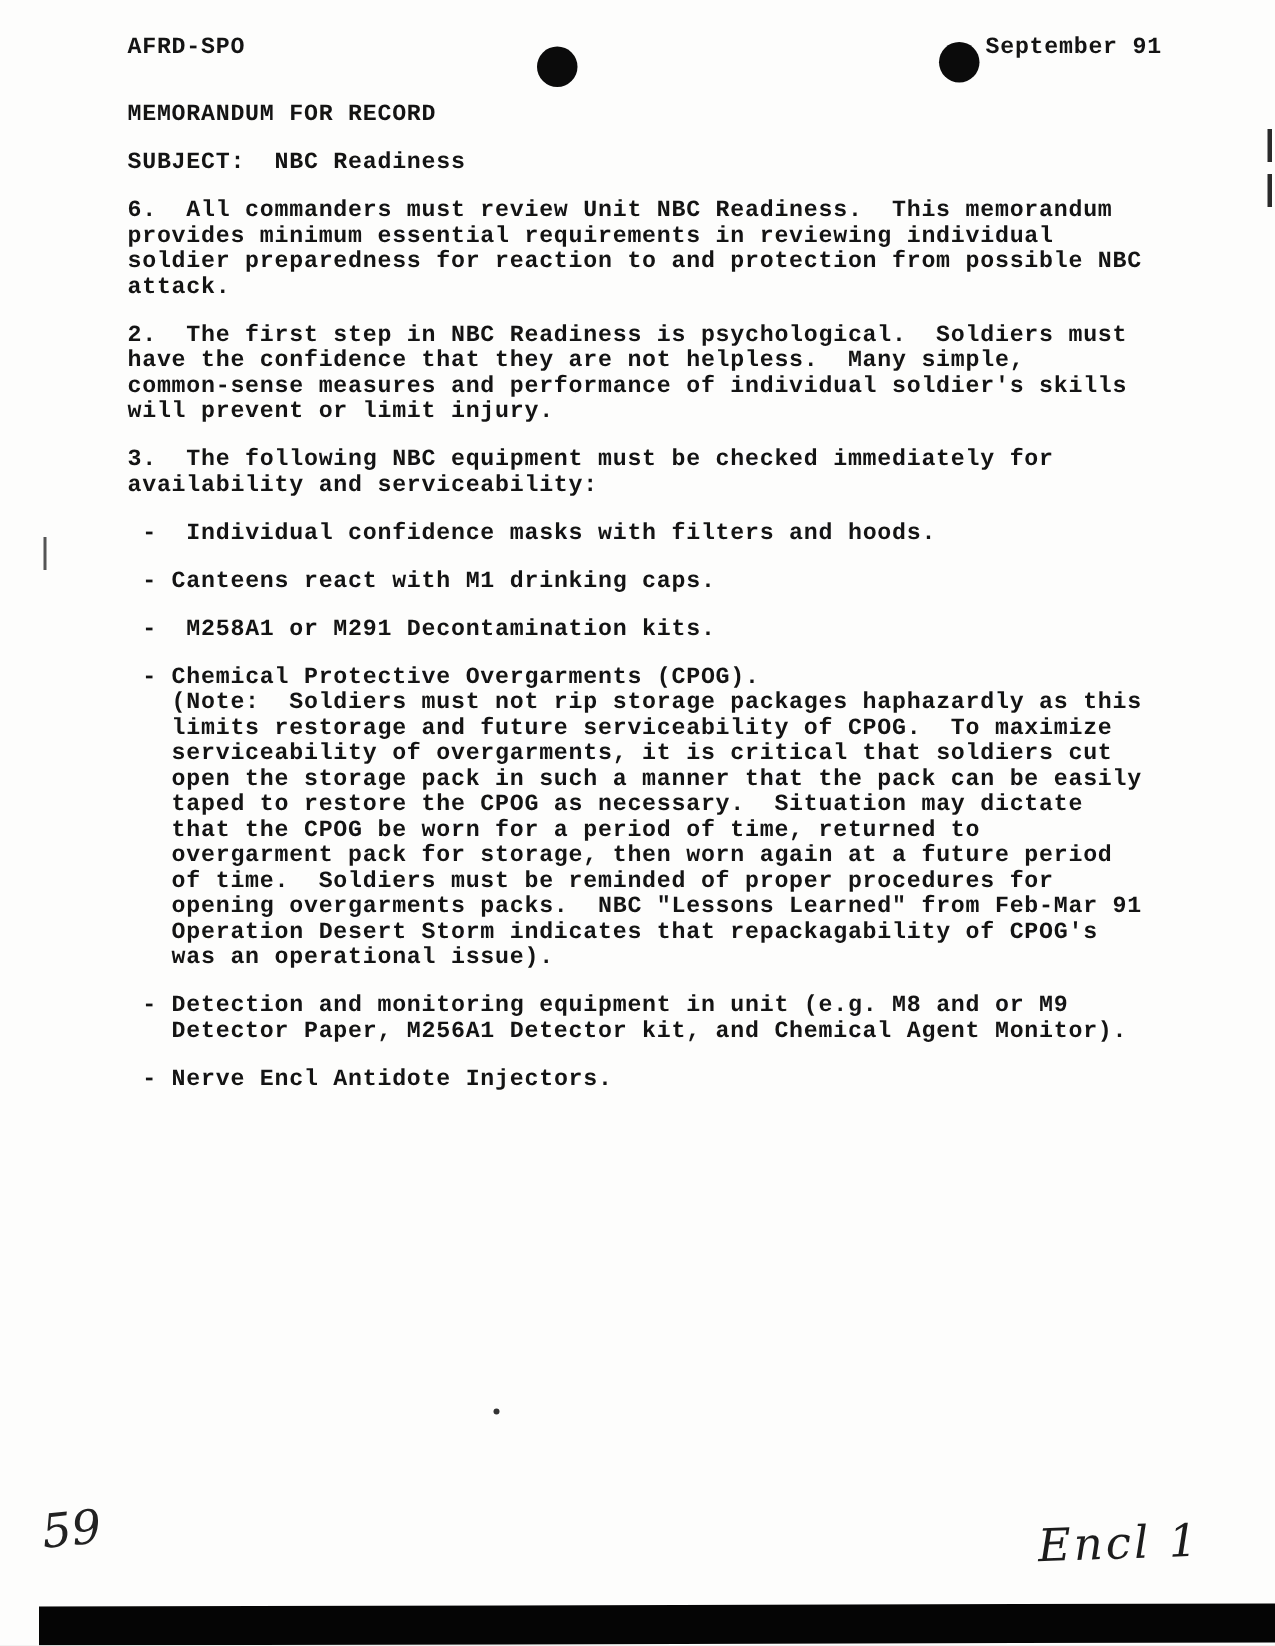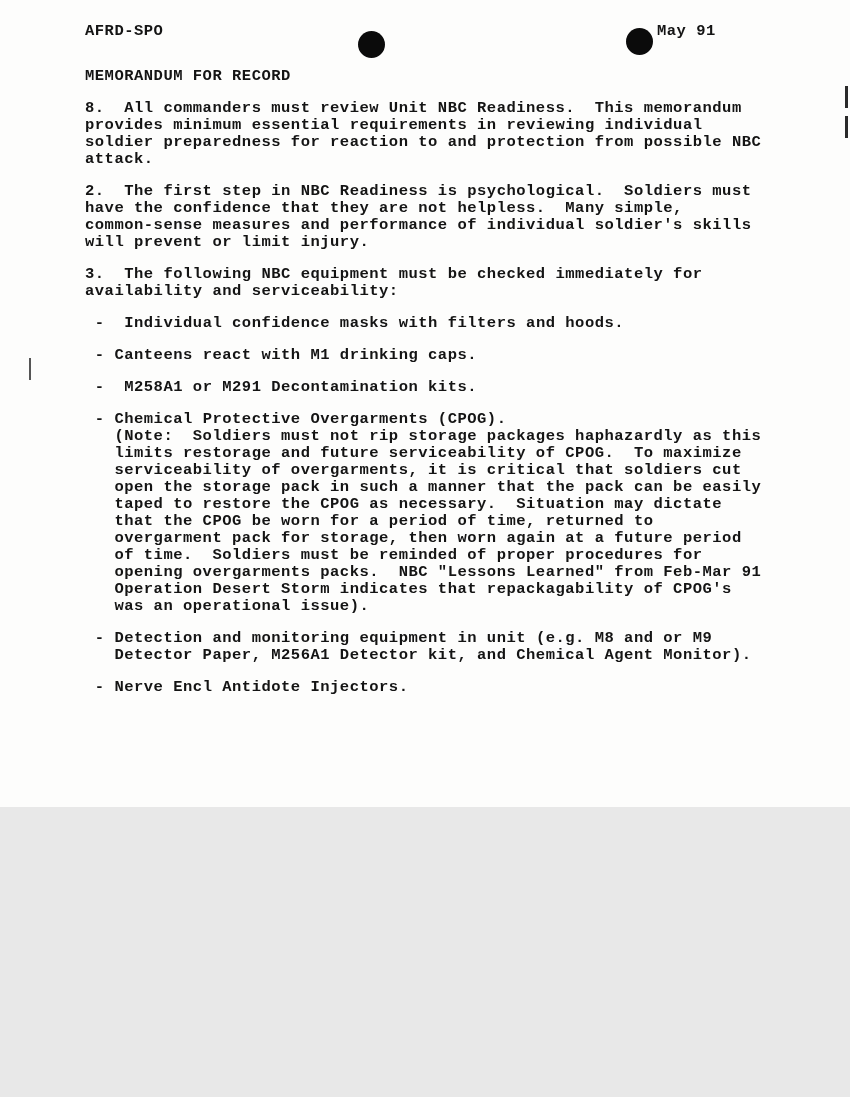--- a/index.html
+++ b/index.html
@@ -3,21 +3,21 @@
 <meta charset="utf-8">
 <style>
   html, body {
     margin: 0;
     padding: 0;
     background: #e8e8e8;
   }
   .page {
     position: relative;
     width: 850px;
-    height: 807px;
+    height: 1097px;
     background: #fdfdfc;
     overflow: hidden;
     font-family: "Liberation Mono", "DejaVu Sans Mono", monospace;
     color: #141414;
   }
   .header-left {
     position: absolute;
     top: 22px;
     left: 85px;
     font-size: 15.5px;
@@ -103,28 +103,29 @@
     background: #333;
   }
 </style>
 </head>
 <body>
 
 <div class="page">
 
   <div class="header-left">AFRD-SPO</div>
 
-  <div class="header-right">May 91</div>
+  <div class="header-right">September 91</div>
 
   <div class="hole hole-left"></div>
   <div class="hole hole-right"></div>
 
   <div class="memo-body">
       <div class="block">MEMORANDUM FOR RECORD</div>
-      <div class="block">8.  All commanders must review Unit NBC Readiness.  This memorandum
+      <div class="block">SUBJECT:  NBC Readiness</div>
+      <div class="block">6.  All commanders must review Unit NBC Readiness.  This memorandum
 provides minimum essential requirements in reviewing individual
 soldier preparedness for reaction to and protection from possible NBC
 attack.</div>
       <div class="block">2.  The first step in NBC Readiness is psychological.  Soldiers must
 have the confidence that they are not helpless.  Many simple,
 common-sense measures and performance of individual soldier's skills
 will prevent or limit injury.</div>
       <div class="block">3.  The following NBC equipment must be checked immediately for
 availability and serviceability:</div>
       <div class="block"> -  Individual confidence masks with filters and hoods.</div>

